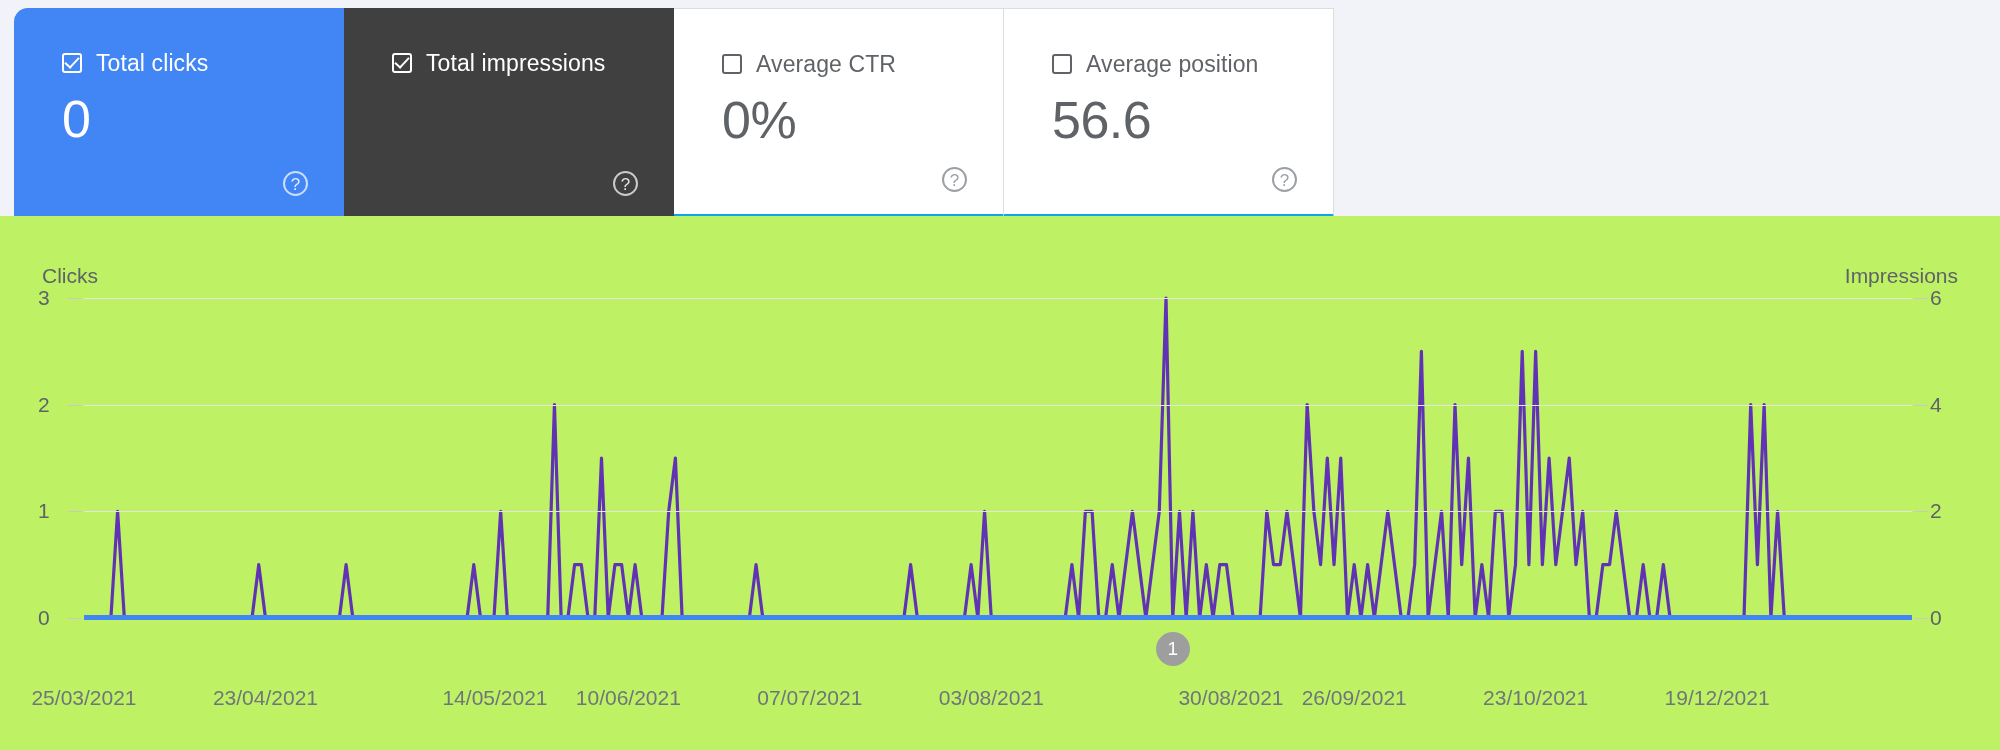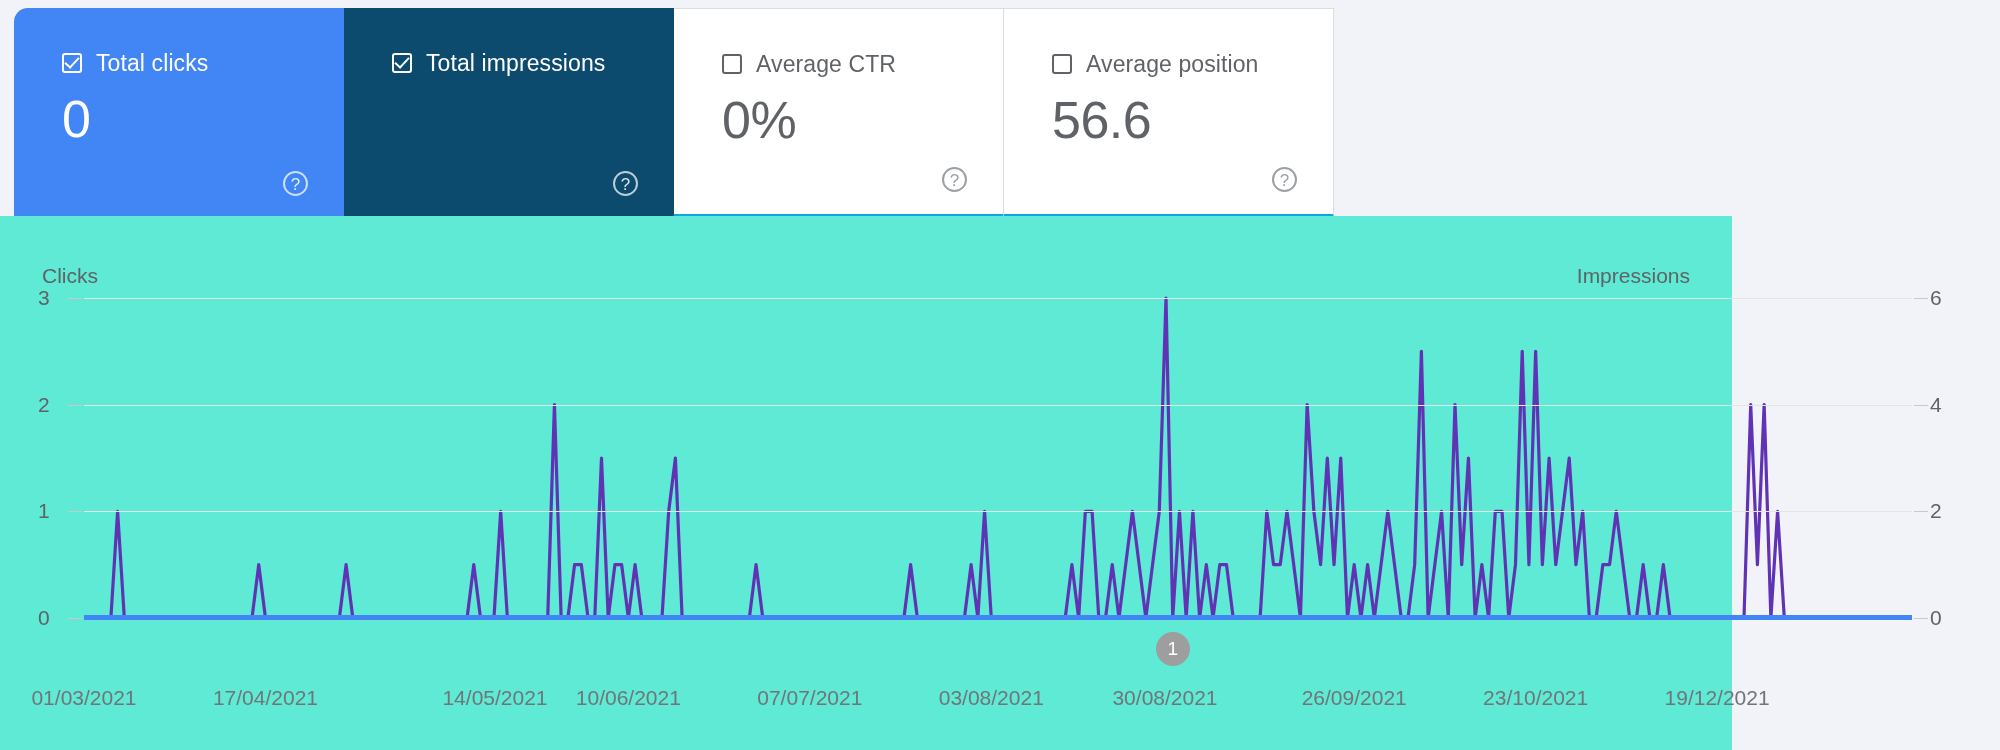--- a/index.html
+++ b/index.html
@@ -35,21 +35,21 @@
     border-right: 1px solid #DDDDDD;
     border-bottom: 4px solid #0ea5e9;
   }
   .metric-card.sel-clicks {
     background: #4285F4;
     border-right: none;
     border-bottom: none;
     border-top-left-radius: 14px;
   }
   .metric-card.sel-impr {
-    background: #0c4a6e;
+    background: #404040;
     border-right: none;
     border-bottom: none;
   }
   .metric-card.unsel { border-top: 1px solid #DDDDDD; }
   .metric-card.first-unsel { border-left: none; }
 
   .metric-head {
     display: flex;
     align-items: center;
     gap: 14px;
@@ -116,23 +116,23 @@
   .metric-card.sel-impr .help-icon {
     border-color: rgba(255,255,255,.72);
     color: rgba(255,255,255,.85);
   }
 
   
   .chart-panel {
     position: absolute;
     left: 0;
     top: 216px;
-    width: 1732px;
+    width: 2000px;
     height: 534px;
-    background: #5eead4;
+    background: #bef264;
   }
   .axis-title {
     position: absolute;
     top: 48px;
     font-size: 21px;
     color: #5F6368;
   }
   .axis-title.left  { left: 42px; }
   .axis-title.right { right: 42px; }
 
@@ -281,27 +281,27 @@
         <div class="tickdash" style="left: 1914px; top: 402px;"></div>
         <div class="tickdash" style="left: 68px; top: 295.333px;"></div>
         <div class="tickdash" style="left: 1914px; top: 295.333px;"></div>
         <div class="tickdash" style="left: 68px; top: 188.667px;"></div>
         <div class="tickdash" style="left: 1914px; top: 188.667px;"></div>
         <div class="tickdash" style="left: 68px; top: 82px;"></div>
         <div class="tickdash" style="left: 1914px; top: 82px;"></div>
       </div>
 
     <div class="xlabels" id="xlabels">
-        <div class="xlabel" style="left: 84px;">01/03/2021</div>
-        <div class="xlabel" style="left: 265.456px;">17/04/2021</div>
+        <div class="xlabel" style="left: 84px;">25/03/2021</div>
+        <div class="xlabel" style="left: 265.456px;">23/04/2021</div>
         <div class="xlabel" style="left: 448px; margin-left: 47px;">14/05/2021</div>
         <div class="xlabel" style="left: 628.368px;">10/06/2021</div>
         <div class="xlabel" style="left: 809.824px;">07/07/2021</div>
         <div class="xlabel" style="left: 991.279px;">03/08/2021</div>
-        <div class="xlabel" style="left: 1165px;">30/08/2021</div>
+        <div class="xlabel" style="left: 1231px;">30/08/2021</div>
         <div class="xlabel" style="left: 1354.19px;">26/09/2021</div>
         <div class="xlabel" style="left: 1535.65px;">23/10/2021</div>
         <div class="xlabel" style="left: 1717.1px;">19/12/2021</div>
       </div>
 
     <div class="event-badge" id="event-badge" style="left: 1172.74px;">1</div>
   </div>
 
 </div>
 

